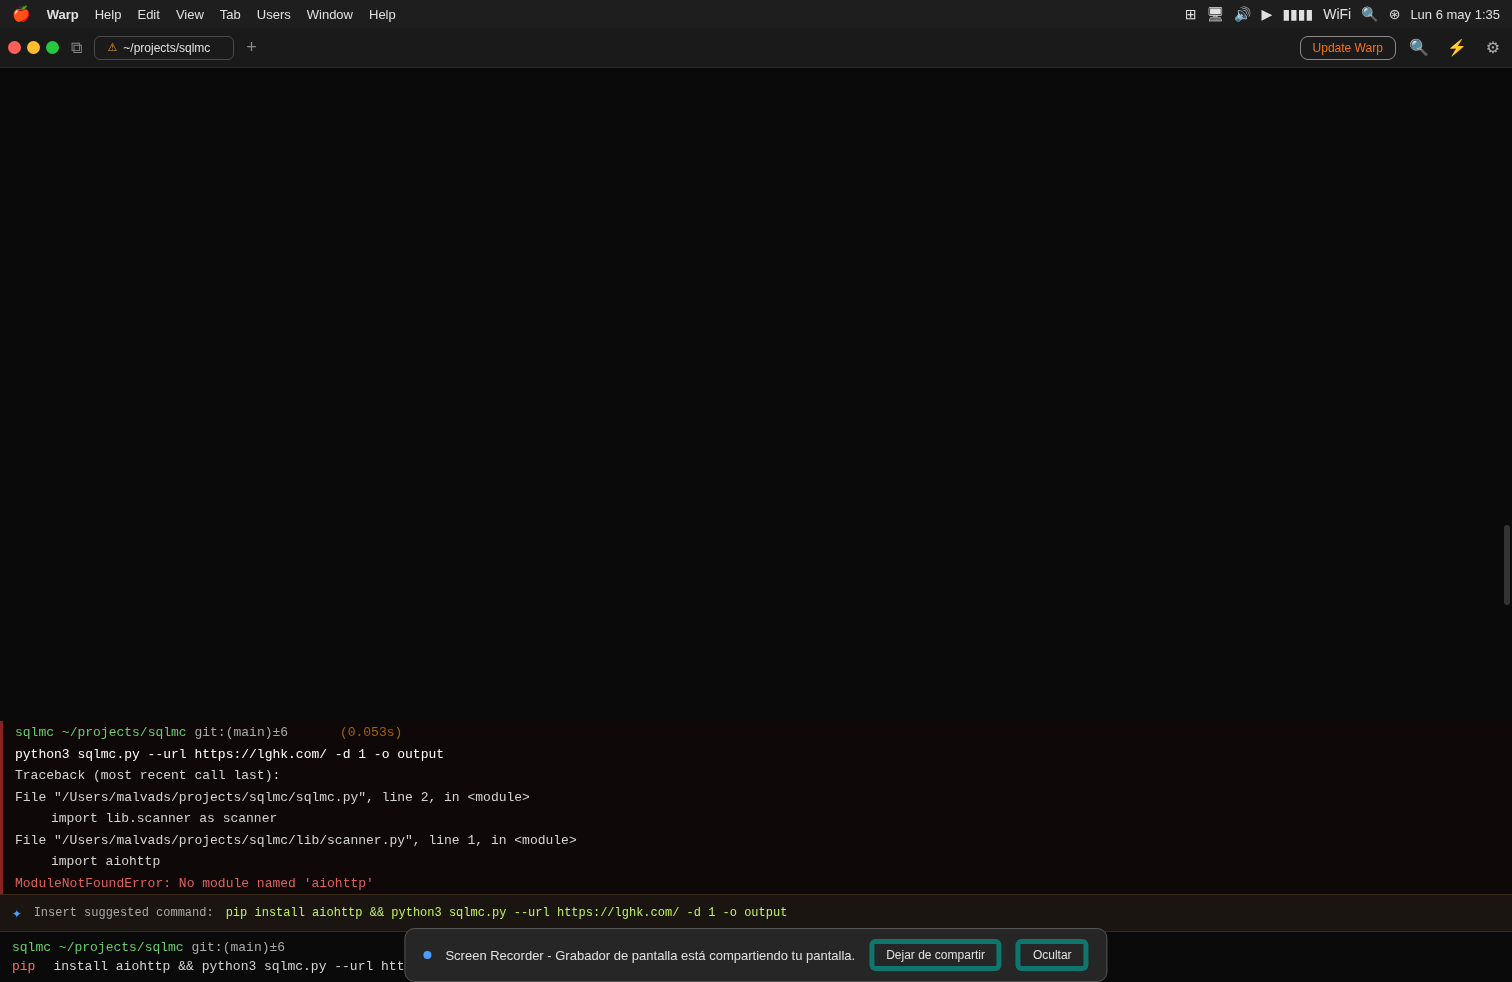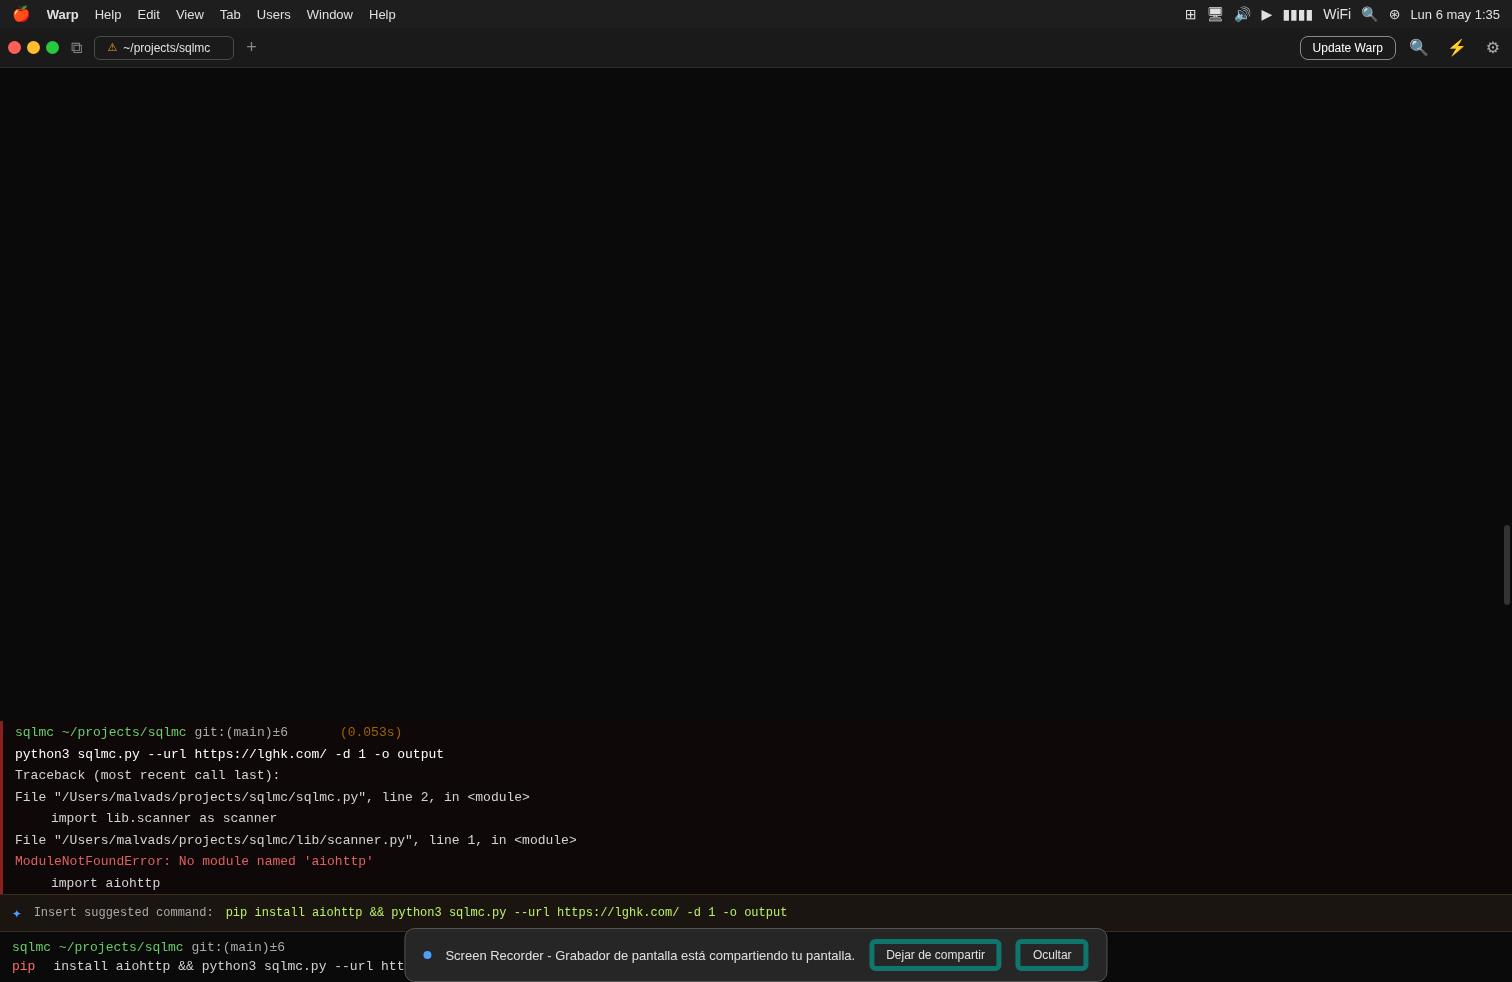--- a/index.html
+++ b/index.html
@@ -142,21 +142,21 @@
     .tab-bar-right {
       margin-left: auto;
       display: flex;
       align-items: center;
       gap: 10px;
     }
 
     .update-warp-btn {
       background: transparent;
       border: 1px solid #888;
-      color: #ffffff;
+      color: #f97316;
       padding: 4px 12px;
       border-radius: 8px;
       font-size: 12px;
       cursor: pointer;
     }
 
     .icon-btn {
       color: #aaa;
       cursor: pointer;
       font-size: 16px;
@@ -401,22 +401,22 @@
       <span style="color:#aaa"> </span>
       <span class="prompt-git">git:(main)±6</span>
       <span style="color:#aaa"> </span>
       <span class="prompt-time">(0.053s)</span>
     </div>
     <div class="command-text">python3 sqlmc.py --url https://lghk.com/ -d 1 -o output</div>
     <div class="output-text error-text">Traceback (most recent call last):</div>
     <div class="output-text error-text">  File "/Users/malvads/projects/sqlmc/sqlmc.py", line 2, in &lt;module&gt;</div>
     <div class="output-text error-text output-indent">    import lib.scanner as scanner</div>
     <div class="output-text error-text">  File "/Users/malvads/projects/sqlmc/lib/scanner.py", line 1, in &lt;module&gt;</div>
+    <div class="output-text error-text output-indent">    import aiohttp</div>
     <div class="output-text error-text" style="color:#e06060;">ModuleNotFoundError: No module named 'aiohttp'</div>
-    <div class="output-text error-text output-indent">    import aiohttp</div>
   </div>
 
   <div class="suggestion-bar">
     <span class="suggestion-icon">✦</span>
     <span class="suggestion-label">Insert suggested command:</span>
     <span class="suggestion-command">pip install aiohttp &amp;&amp; python3 sqlmc.py --url https://lghk.com/ -d 1 -o output</span>
   </div>
 
   <div class="new-prompt-area">
     <div class="new-prompt-line">

